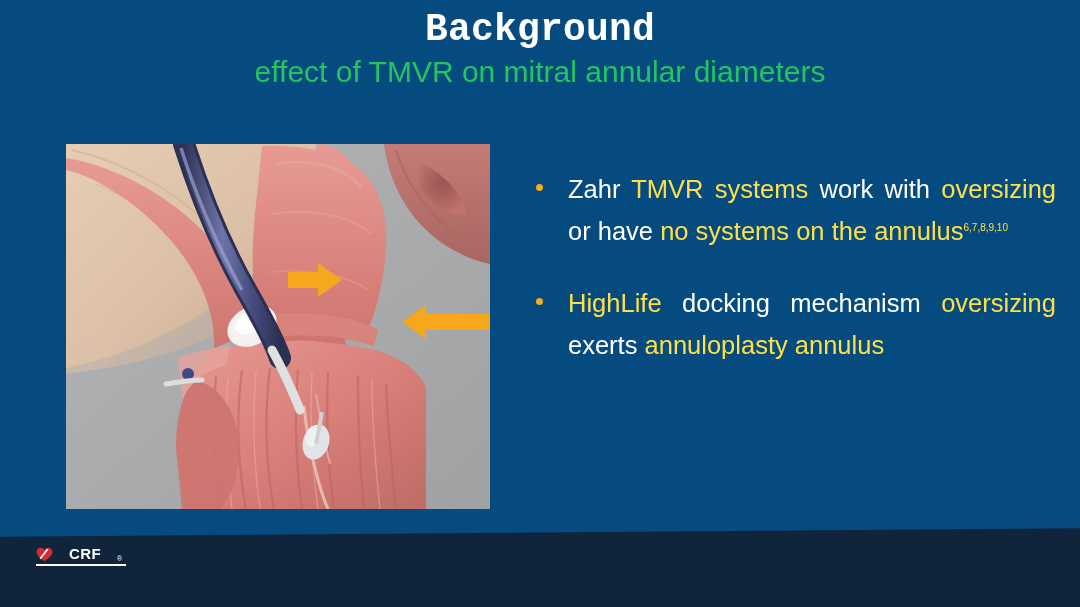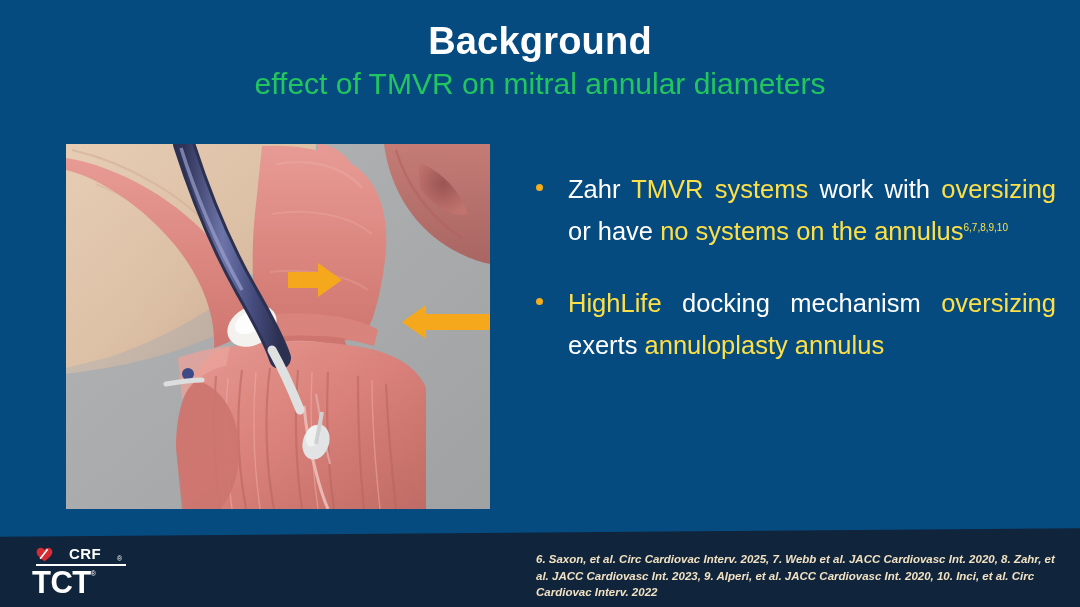--- a/index.html
+++ b/index.html
@@ -34,26 +34,27 @@
   }
 
   
   #header {
     position:absolute;
     top:0; left:0; width:1080px;
     text-align:center;
     z-index:5;
   }
   #slide-title {
-    margin-top:20px;
+    margin-top:8px;
     font-size:38px;
     font-weight:bold;
     color:#ffffff;
     letter-spacing:.2px;
     line-height:1.15;
+    font-family:Liberation Mono, monospace;
   }
   #slide-subtitle {
     margin-top:2px;
     font-size:30px;
     font-weight:normal;
     color:#22c55e;
     line-height:1.2;
   }
 
   
@@ -287,33 +288,28 @@
       <div class="bullet-text"><span class="white">Zahr </span><span class="gold">TMVR systems </span><span class="white">work with </span><span class="gold">oversizing </span><span class="white">or have </span><span class="gold">no systems on the annulus</span><sup class="refs gold">6,7,8,9,10</sup></div>
     </div>
 
     <div class="bullet-block">
       <span class="bullet-dot"></span>
       <div class="bullet-text"><span class="gold">HighLife </span><span class="white">docking mechanism </span><span class="gold">oversizing </span><span class="white">exerts </span><span class="gold">annuloplasty annulus</span></div>
     </div>
 
   </div>
 
-  <div id="citations">6. Saxon, et al. Circ Cardiovac Interv. 2025, 7. Webb et al. JACC Cardiovasc Int. 2020, 8. Zahr, et al. JACC Cardiovasc Int. 2023, 9. Alperi, et al. JACC Cardiovasc Int. 2020, 10. Inci, et al. Circ Cardiovac Interv. 2022</div>
 
   <div id="logo">
     <div id="crf-row">
       <svg id="crf-heart" width="17" height="15" viewBox="0 0 17 15">
         <path d="M8.5,14.2 C3.4,10.6 0.6,7.9 0.6,4.9 C0.6,2.4 2.5,0.7 4.7,0.7
                  C6.2,0.7 7.6,1.5 8.5,2.8 C9.4,1.5 10.8,0.7 12.3,0.7
                  C14.5,0.7 16.4,2.4 16.4,4.9 C16.4,7.9 13.6,10.6 8.5,14.2 Z" fill="#d42b34"></path>
         <path d="M11.6,2.2 L4.2,11.8" stroke="#ffffff" stroke-width="1.7" fill="none"></path>
       </svg>
       <span id="crf-word">CRF</span>
       <span id="crf-reg">®</span>
     </div>
     <div id="logo-rule"></div>
-    <div id="tct-row">
-      <span id="tct-word">TCT</span>
-      <span id="tct-reg">®</span>
-    </div>
   </div>
 
 </div>
 
 </body></html>

